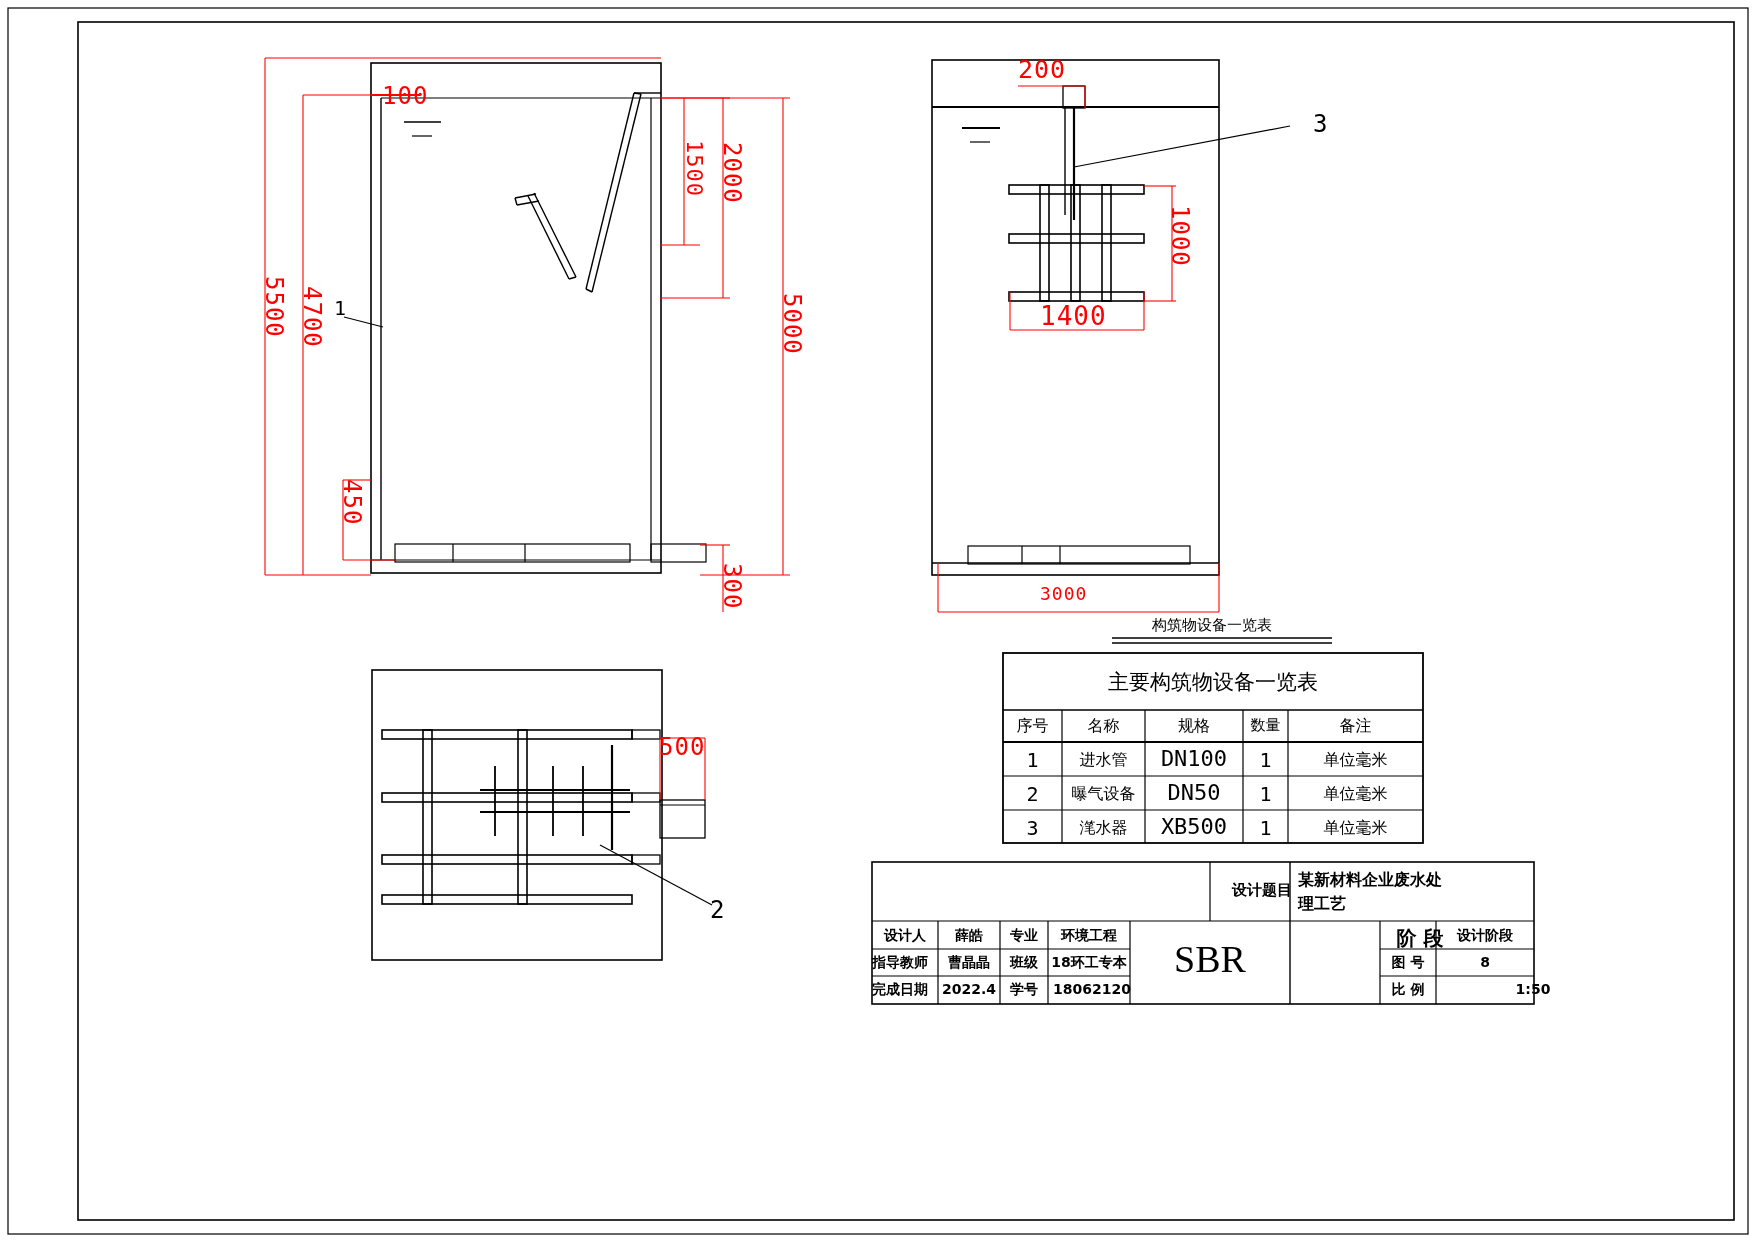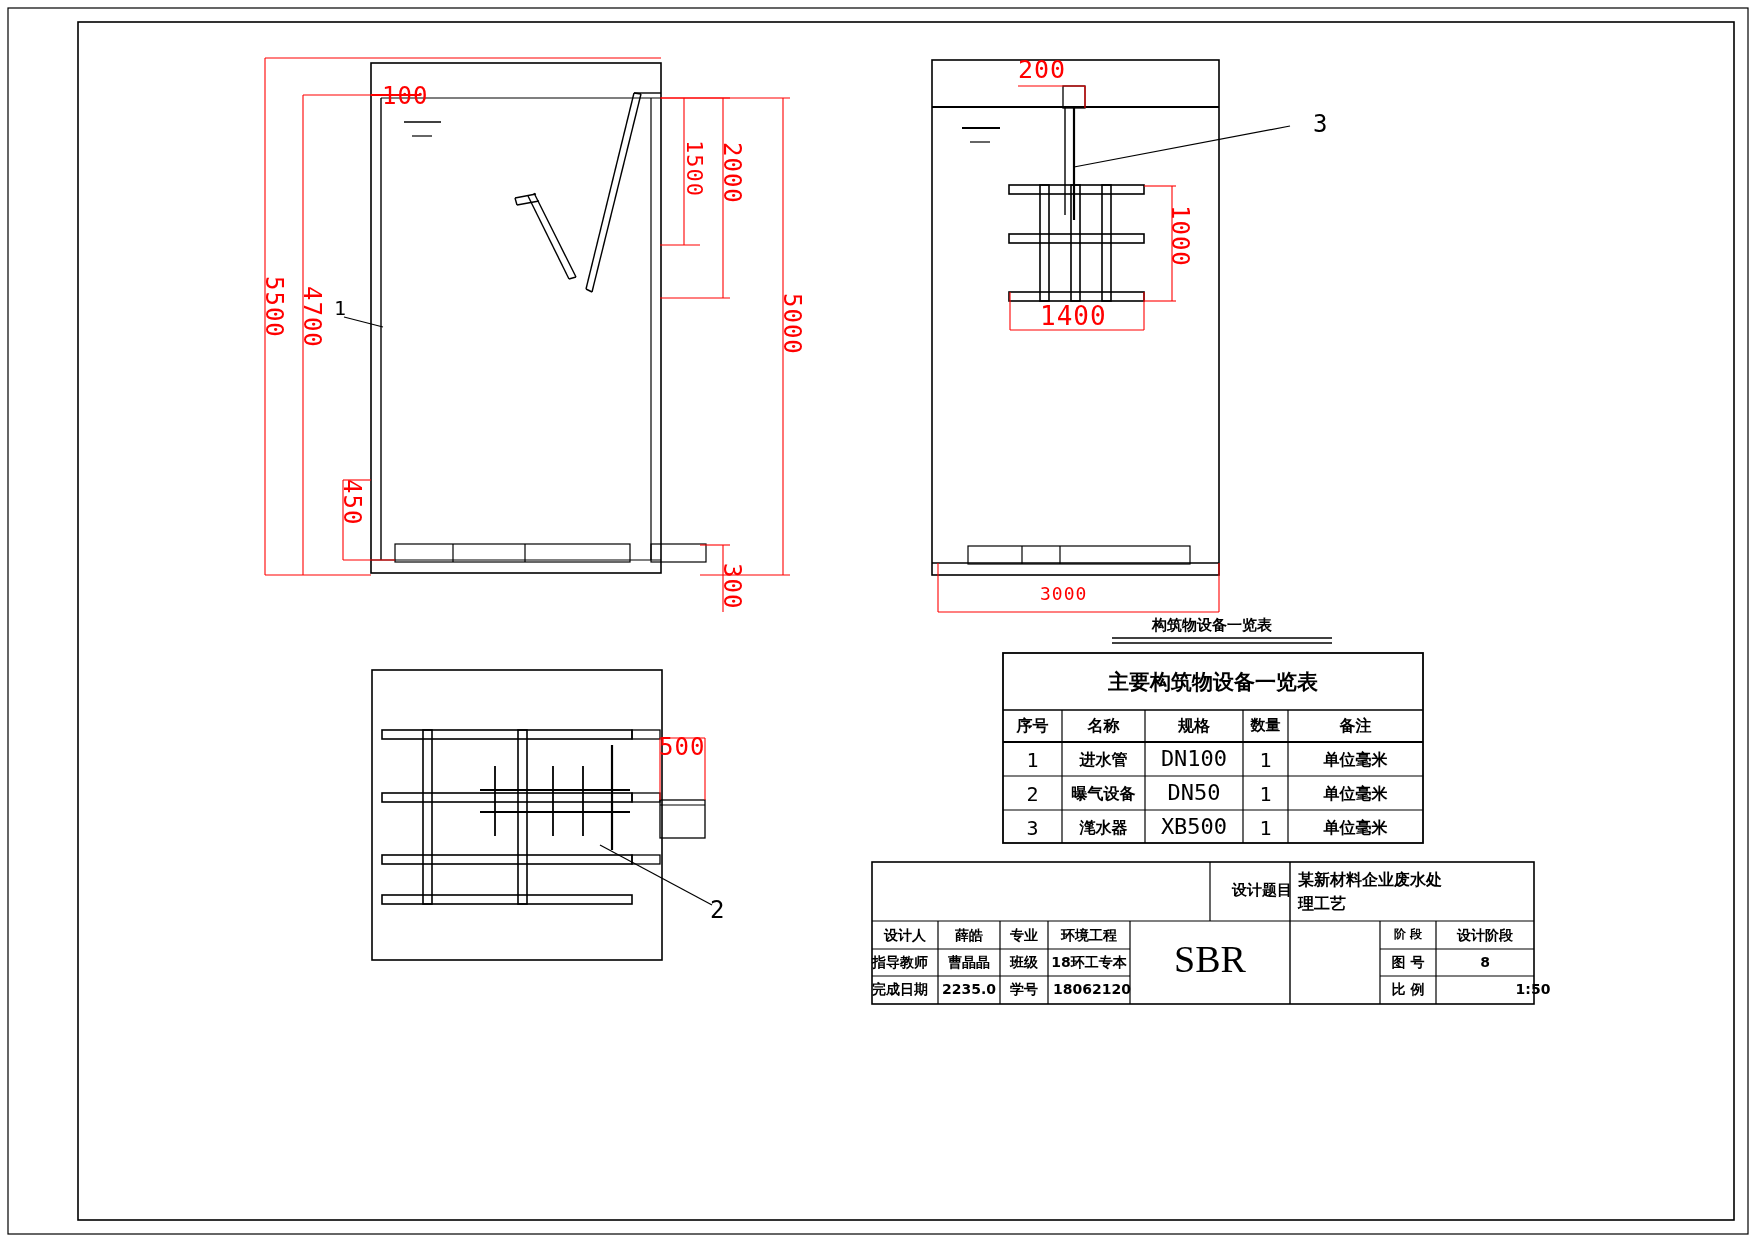--- a/index.html
+++ b/index.html
@@ -11,21 +11,21 @@
   #sheet{position:absolute;left:0;top:0;width:1756px;height:1242px;}
   svg#cad{position:absolute;left:0;top:0;width:1756px;height:1242px;}
 
   
   .lbl{position:absolute;white-space:nowrap;line-height:1;}
   .red{color:#ff0000;}
   .blk{color:#000000;}
   .dimnum{font-family:"DejaVu Sans Mono","Liberation Mono",monospace;letter-spacing:1px;}
   .rot90{transform-origin:0 0;transform:rotate(90deg);}
   .cjk{font-family:"DejaVu Sans","Liberation Sans",sans-serif;font-weight:bold;}
-  .cjk-lite{font-family:"DejaVu Sans","Liberation Sans",sans-serif;font-weight:bold;}
+  .cjk-lite{font-family:"DejaVu Sans","Liberation Sans",sans-serif;font-weight:normal;}
   .mono{font-family:"DejaVu Sans Mono","Liberation Mono",monospace;}
   .ctr{text-align:center;}
 </style>
 </head>
 <body>
 
 <div id="sheet">
 
   <svg id="cad" viewBox="0 0 1756 1242">
 
@@ -292,25 +292,25 @@
   <div class="lbl blk cjk ctr" style="left:938px;top:928px;width:62px;font-size:14px;">薛皓</div>
   <div class="lbl blk cjk ctr" style="left:1000px;top:928px;width:48px;font-size:14px;">专业</div>
   <div class="lbl blk cjk ctr" style="left:1048px;top:928px;width:82px;font-size:14px;">环境工程</div>
 
   <div class="lbl blk cjk ctr" style="left:872px;top:955px;width:48px;font-size:14px;">指导教师</div>
   <div class="lbl blk cjk ctr" style="left:938px;top:955px;width:62px;font-size:14px;">曹晶晶</div>
   <div class="lbl blk cjk ctr" style="left:1000px;top:955px;width:48px;font-size:14px;">班级</div>
   <div class="lbl blk cjk ctr" style="left:1048px;top:955px;width:82px;font-size:14px;">18环工专本</div>
 
   <div class="lbl blk cjk ctr" style="left:872px;top:982px;width:52px;font-size:14px;">完成日期</div>
-  <div class="lbl blk cjk ctr" style="left:938px;top:982px;width:62px;font-size:14px;">2235.0</div>
+  <div class="lbl blk cjk ctr" style="left:938px;top:982px;width:62px;font-size:14px;">2022.4</div>
   <div class="lbl blk cjk ctr" style="left:1000px;top:982px;width:48px;font-size:14px;">学号</div>
   <div class="lbl blk cjk ctr" style="left:1048px;top:982px;width:88px;font-size:14px;">18062120</div>
 
-  <div class="lbl blk cjk ctr" style="left:1380px;top:928px;width:56px;font-size:12px;text-align:center;">阶 段</div>
+  <div class="lbl blk cjk ctr" style="left:1380px;top:928px;width:80px;font-size:20px;text-align:center;">阶 段</div>
   <div class="lbl blk cjk ctr" style="left:1436px;top:928px;width:98px;font-size:14px;">设计阶段</div>
 
   <div class="lbl blk cjk ctr" style="left:1380px;top:955px;width:56px;font-size:14px;">图 号</div>
   <div class="lbl blk cjk ctr" style="left:1436px;top:955px;width:98px;font-size:14px;">8</div>
 
   <div class="lbl blk cjk ctr" style="left:1380px;top:982px;width:56px;font-size:14px;">比 例</div>
   <div class="lbl blk cjk ctr" style="left:1436px;top:982px;width:98px;font-size:14px;margin-left:48px;">1:50</div>
 
 </div>
 

